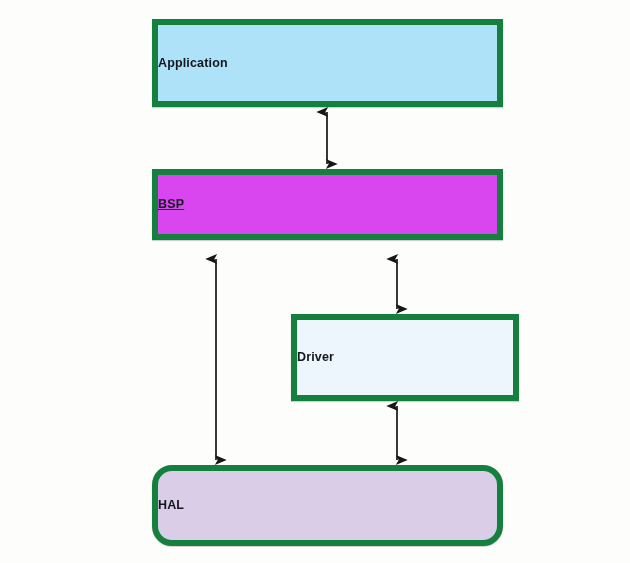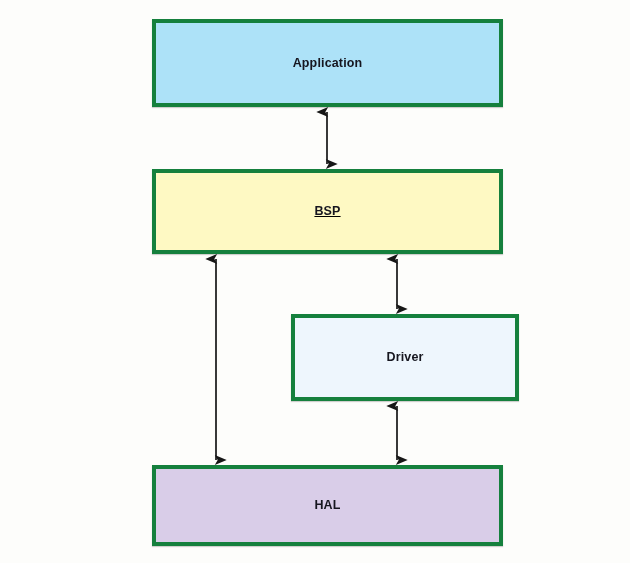--- a/index.html
+++ b/index.html
@@ -16,24 +16,23 @@
   }
   #diagram-canvas {
     position: relative;
     width: 630px;
     height: 563px;
     background: #fdfdfb;
   }
   .node-box {
     position: absolute;
     box-sizing: border-box;
-    border: 4px solid #15803d;
+    border: 6px solid #15803d;
     display: flex;
     align-items: center;
-    justify-content: center;
     box-shadow: 0 1px 1px rgba(0,0,0,0.18);
   }
   .node-label {
     font-family: "Liberation Sans", sans-serif;
     font-weight: bold;
     font-size: 12.5px;
     color: #16161f;
     letter-spacing: 0.15px;
     line-height: 1;
     text-align: center;
@@ -84,25 +83,25 @@
 
     <g>
       <line class="edge-line" x1="397" y1="406" x2="397" y2="460" marker-start="url(#arrowhead-up)" marker-end="url(#arrowhead-down)"></line>
     </g>
   </svg>
 
   <div class="node-box" style="left:152px; top:19px; width:351px; height:88px; background:#ade2f8;">
     <span class="node-label">Application</span>
   </div>
 
-  <div class="node-box" style="left:152px; top:169px; width:351px; height:85px; background:#fef9c3;text-decoration:underline;">
+  <div class="node-box" style="left:152px; top:169px; width:351px; height:71px; background:#d946ef;text-decoration:underline;">
     <span class="node-label">BSP</span>
   </div>
 
   <div class="node-box" style="left:291px; top:314px; width:228px; height:87px; background:#eef6fd;">
     <span class="node-label">Driver</span>
   </div>
 
-  <div class="node-box" style="left:152px; top:465px; width:351px; height:81px; background:#d9cde8;">
+  <div class="node-box" style="left:152px; top:465px; width:351px; height:81px; background:#d9cde8;border-radius:20px;">
     <span class="node-label">HAL</span>
   </div>
 
 </div>
 
 </body></html>

